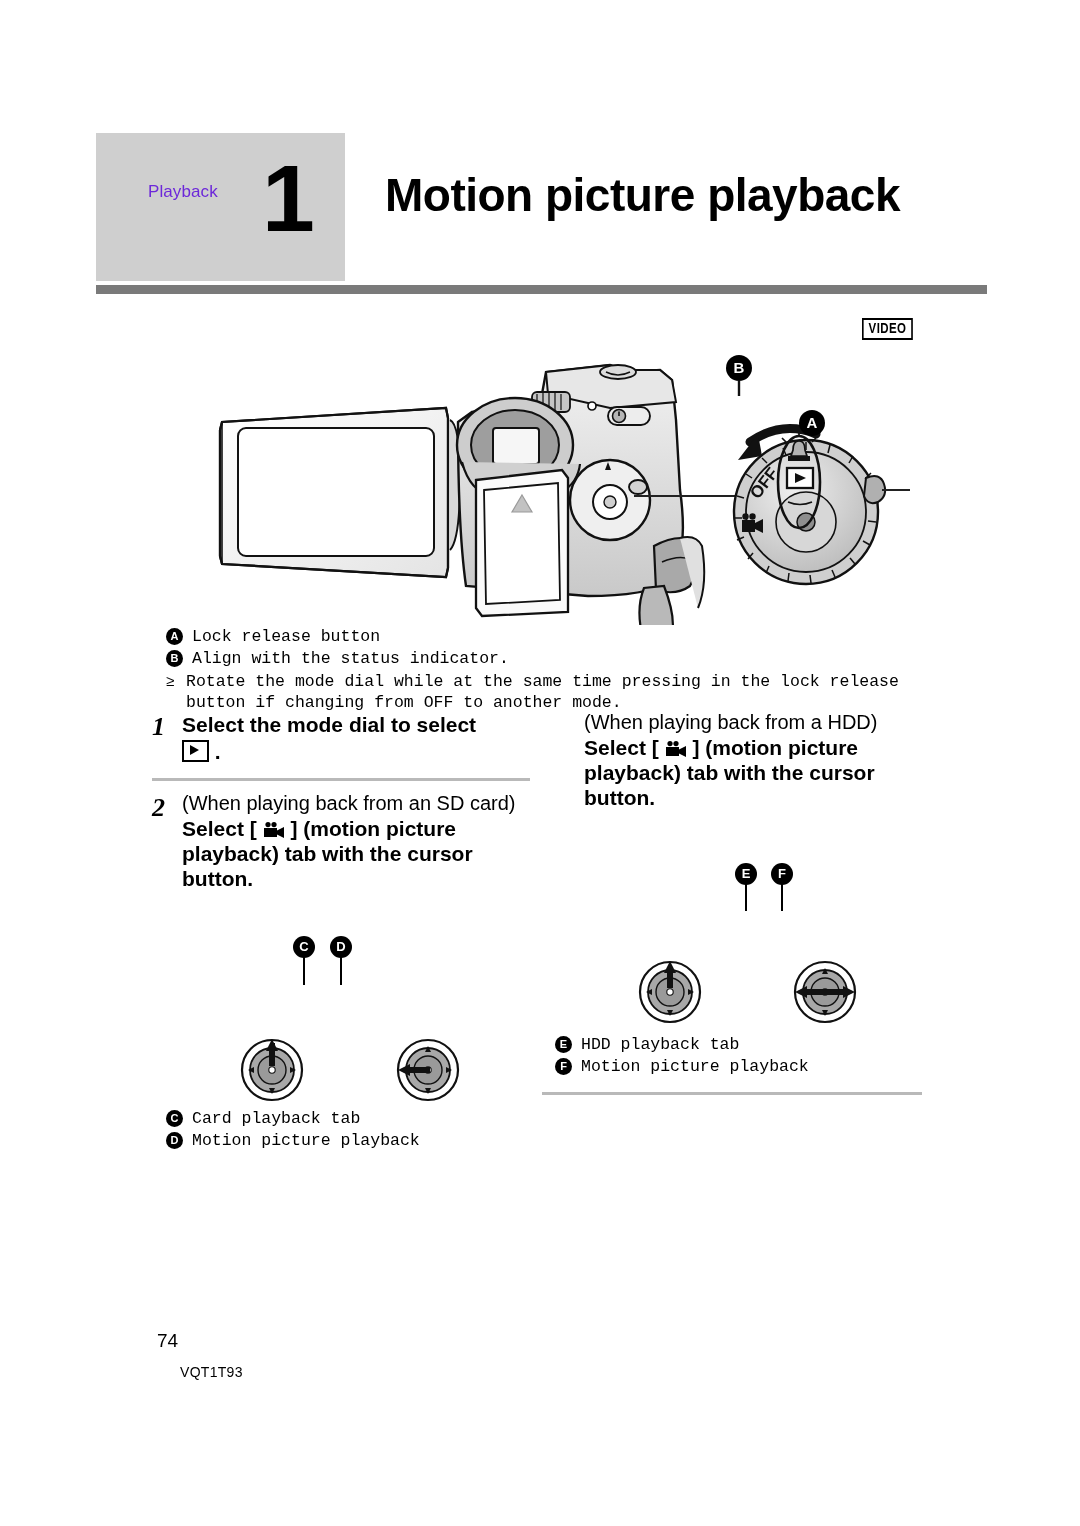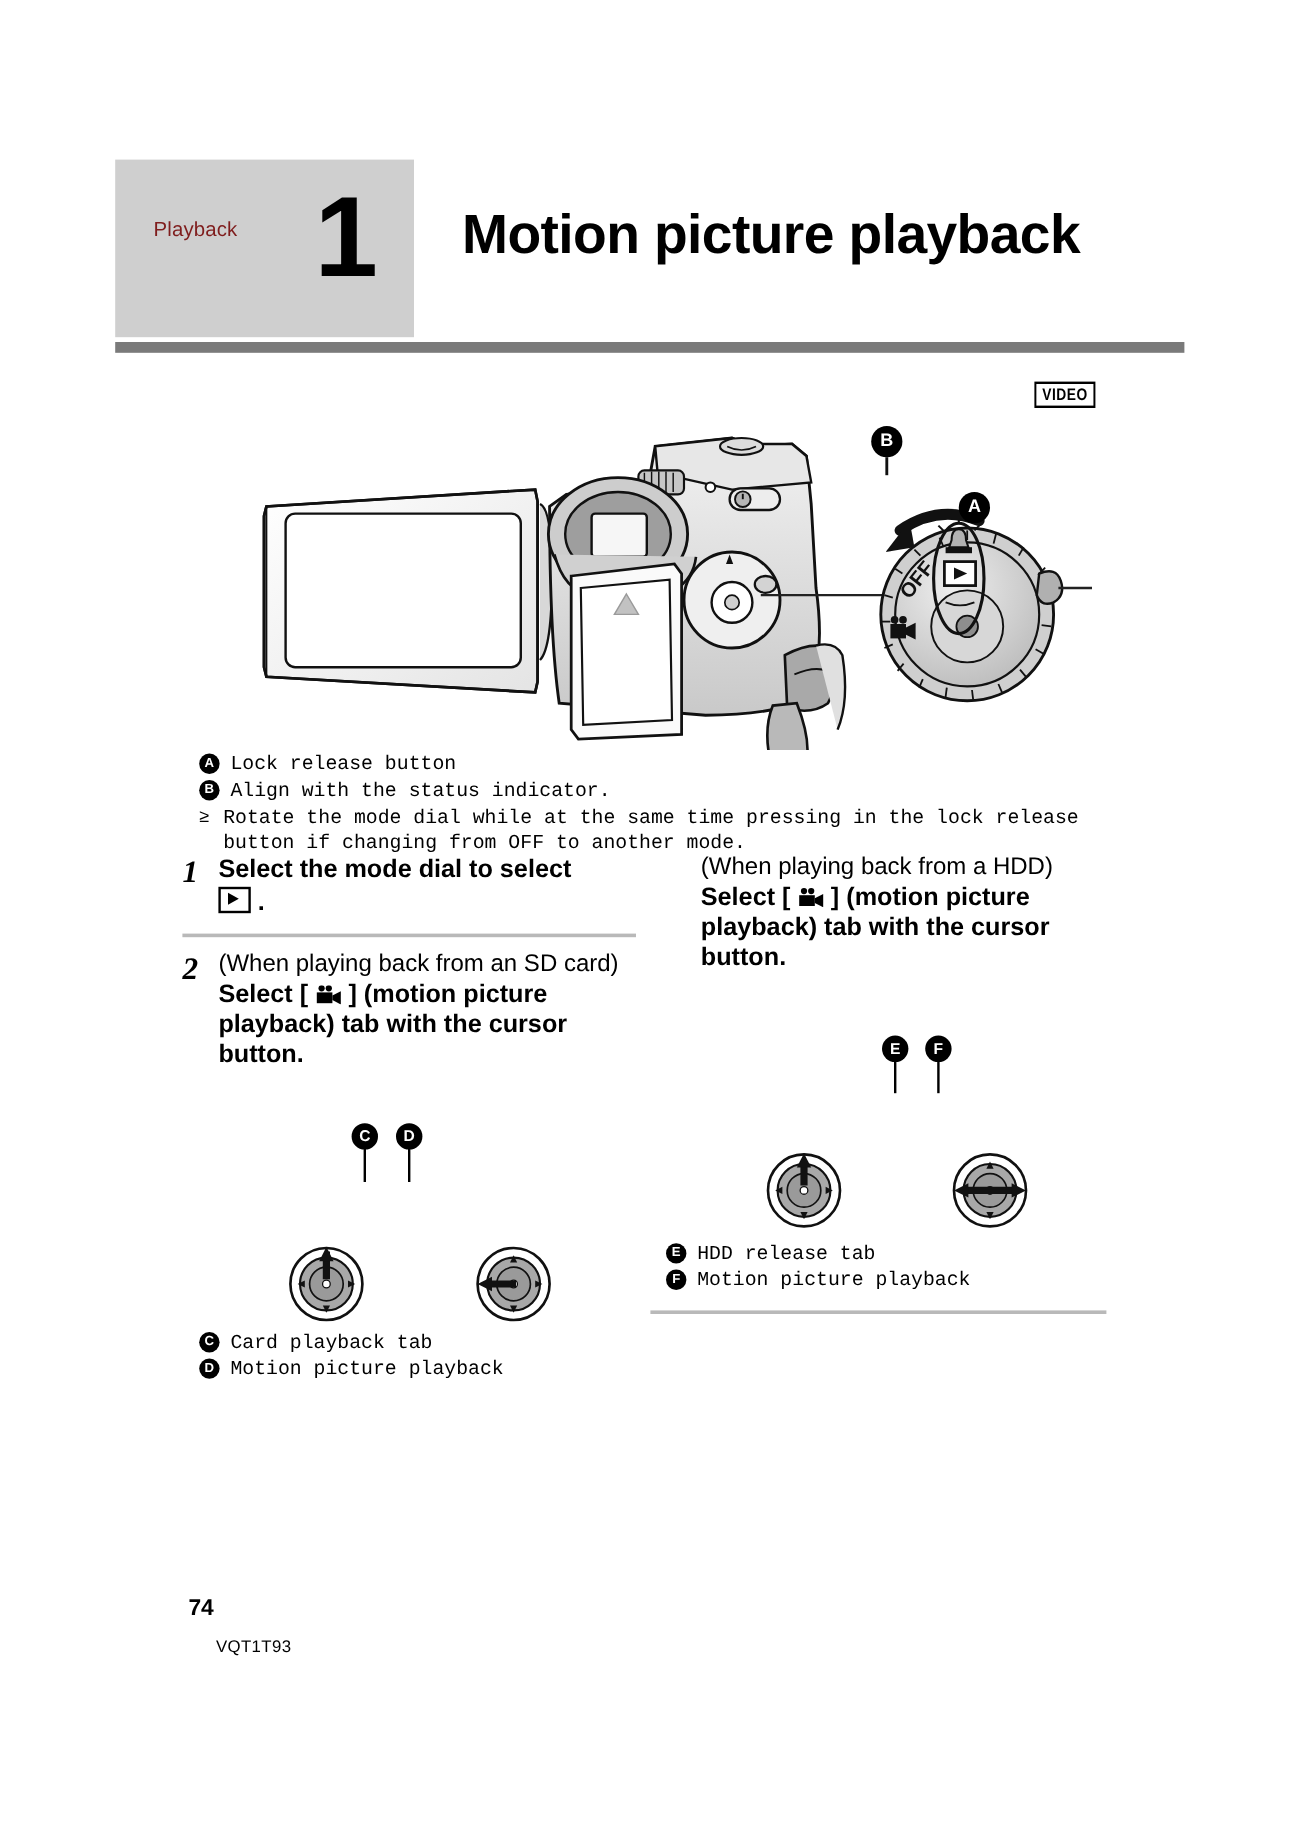--- a/index.html
+++ b/index.html
@@ -5,21 +5,21 @@
   html,body{margin:0;padding:0;background:#fff;}
   body{
     width:1080px;height:1526px;position:relative;overflow:hidden;
     font-family:"Liberation Sans","DejaVu Sans",sans-serif;
     color:#000;-webkit-font-smoothing:antialiased;
   }
   .page{position:absolute;inset:0;}
 
   
   .hdr-block{position:absolute;left:96px;top:133px;width:249px;height:148px;background:#cfcfcf;}
-  .hdr-section{position:absolute;left:128px;top:182px;font-size:17px;letter-spacing:.1px;color:#7f1d1d;}
+  .hdr-section{position:absolute;left:148px;top:182px;font-size:17px;letter-spacing:.1px;color:#6d28d9;}
   .hdr-num{position:absolute;left:262px;top:151px;font-size:95px;font-weight:bold;line-height:95px;
            font-family:"Liberation Sans",sans-serif;letter-spacing:-2px;}
   .hdr-title{position:absolute;left:385px;top:168px;font-size:46px;font-weight:bold;letter-spacing:-0.5px;}
   .hdr-rule{position:absolute;left:96px;top:285px;width:891px;height:9px;background:#7a7a7a;}
 
   
   .video-badge{position:absolute;left:862px;top:318px;border:2.5px solid #000;padding:1px 6px 2px 6px;
                font-size:14px;font-weight:bold;letter-spacing:.5px;line-height:15px;
                transform:scaleX(.82);transform-origin:left center;}
 
@@ -61,21 +61,21 @@
   .ic-card{width:15px;height:19px;vertical-align:-3px;}
   .ic-hdd{width:20px;height:18px;vertical-align:-3px;}
 
   
   .cursor-wrap{position:absolute;}
   .marker-line{position:absolute;width:2px;background:#000;}
 
   .caps{position:absolute;font-size:16.5px;line-height:21px;}
 
   
-  .pg-num{position:absolute;left:157px;top:1330px;font-size:19px;font-weight:bold;}
+  .pg-num{position:absolute;left:157px;top:1330px;font-size:19px;font-weight:normal;}
   .pg-code{position:absolute;left:157px;top:1364px;font-size:14px;letter-spacing:.3px;margin-left:23px;}
 </style>
 </head>
 <body>
 
 <div class="page">
 
   <div class="hdr-block"></div>
   <div class="hdr-section">Playback</div>
   <div class="hdr-num">1</div>
@@ -378,21 +378,21 @@
       <path d="M2,32 L14,26 L14,38 Z" fill="#111"></path>
       <path d="M62,32 L50,26 L50,38 Z" fill="#111"></path>
       <path d="M29,14 L35,14 L32,8 Z" fill="#111"></path>
       <path d="M29,50 L35,50 L32,56 Z" fill="#111"></path>
     </svg>
   </div>
 
   <div class="caps" style="left:555px;top:1034px;width:390px;">
     <div class="lg-row">
       <span class="lg-badge">E</span>
-      <span class="lg-txt">HDD release tab</span>
+      <span class="lg-txt">HDD playback tab</span>
     </div>
     <div class="lg-row">
       <span class="lg-badge">F</span>
       <span class="lg-txt">Motion picture playback</span>
     </div>
   </div>
 
   <div class="hr-thin" style="position:absolute;left:542px;top:1092px;width:380px;"></div>
 
   <div class="pg-num">74</div>

